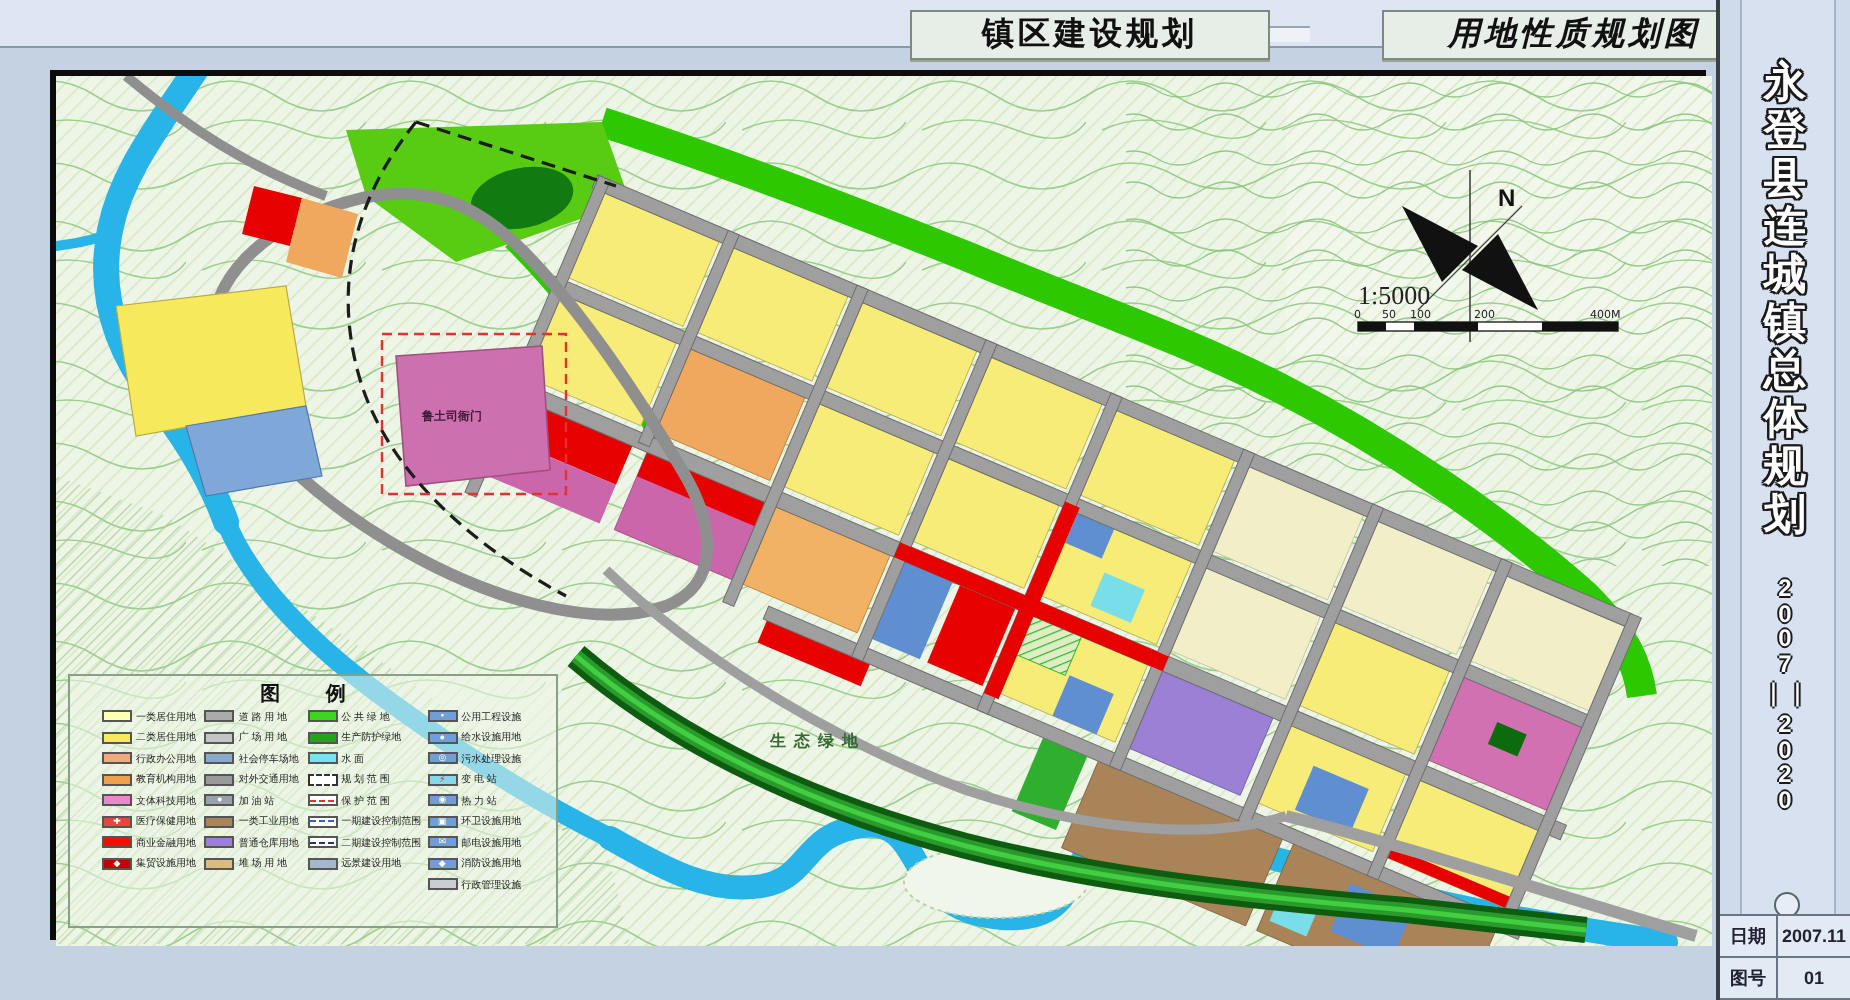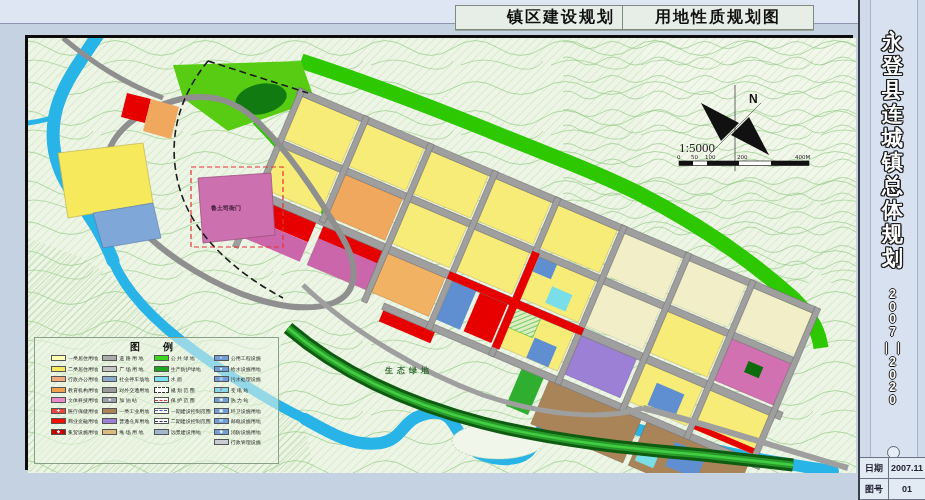--- a/index.html
+++ b/index.html
@@ -2,22 +2,22 @@
 <html><head>
 <meta charset="utf-8">
 <style>
   html,body{margin:0;padding:0;}
   body{font-family:"Liberation Sans","DejaVu Sans",sans-serif;}
   #app{position:relative;width:925px;height:500px;background:#c5d2e2;overflow:hidden;}
   
   .top-strip{position:absolute;left:0;top:0;width:925px;height:23px;background:#dde6f2;border-bottom:1px solid #8d97ab;}
   .title-box{position:absolute;top:5px;height:23px;background:#e7eee7;border:1px solid #7d8a7d;box-shadow:0 1px 0 #9aa59a;
     display:flex;align-items:center;justify-content:center;font-size:16px;font-weight:bold;color:#111;letter-spacing:2px;}
-  .tb-left{left:455px;width:178px;padding-left:16px;}
-  .tb-right{left:622px;width:190px;}
+  .tb-left{left:455px;width:178px;}
+  .tb-right{left:691px;width:190px;font-style:italic;}
   .tb-conn{position:absolute;left:633px;top:13px;width:22px;height:7px;background:#eef2f6;border-top:1px solid #9aa5b5;}
   
   .sheet{position:absolute;left:25px;top:35px;width:828px;height:435px;background:#edf5e6;border:3px solid #0c0c0c;box-sizing:border-box;}
   .sheet svg{position:absolute;left:0;top:0;}
   .svg-road{fill:#9f9f9f;stroke:#6e6e6e;stroke-width:.5;}
   .tick{font-size:5.5px;fill:#222;font-family:"DejaVu Sans",sans-serif;}
   
   .legend{position:absolute;left:6px;top:299px;width:245px;height:127px;background:rgba(237,245,230,.55);border:1px solid #88a088;padding:2px 16px;box-sizing:border-box;}
   .lg-title{text-align:center;font-size:10px;font-weight:bold;letter-spacing:10px;color:#111;height:13px;}
   .lg-cols{display:flex;gap:3px;}

